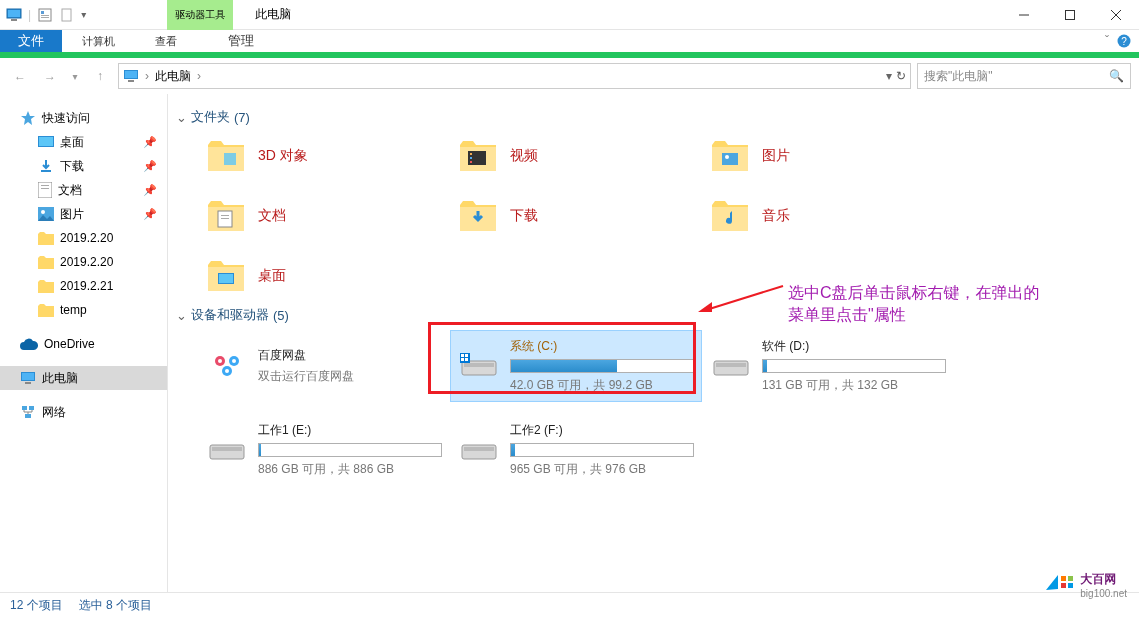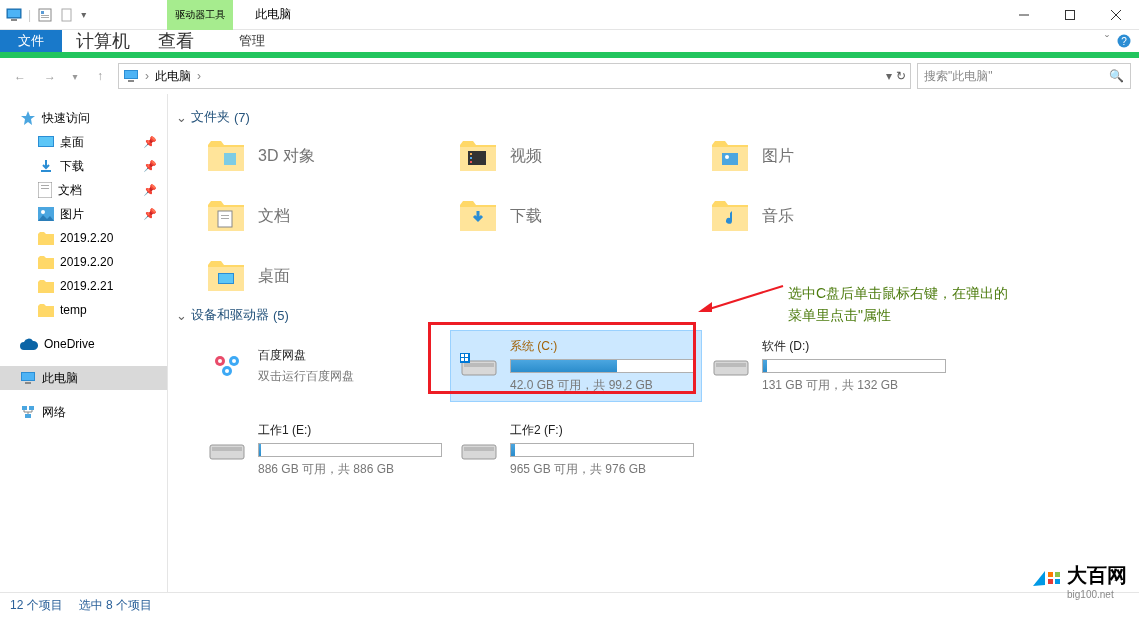--- a/index.html
+++ b/index.html
@@ -8,21 +8,21 @@
 .qat { display:flex; align-items:center; padding:0 6px; gap:6px; }
 .qat-icon { width:16px; height:16px; }
 .tb-title-area { flex:1; display:flex; align-items:center; }
 .tab-tools { background:#a6ec8e; padding:10px 8px; font-size:10px; margin-left:75px; height:30px; display:flex; align-items:center; }
 .tb-title { margin-left:22px; font-size:12px; }
 .winctrl { display:flex; }
 .winctrl div { width:46px; display:flex; align-items:center; justify-content:center; }
 .winctrl svg { stroke:#333; }
 .menubar { height:28px; display:flex; align-items:stretch; border-bottom:6px solid #22c55e; position:relative; }
 .menu-file { background:#1979ca; color:#fff; padding:0 18px; display:flex; align-items:center; font-size:13px; }
-.menu-item { padding:0 14px; display:flex; align-items:center; font-size:18px; color:#333; }
+.menu-item { padding:0 20px; display:flex; align-items:center; font-size:11px; color:#333; }
 .menu-manage { padding:0 14px; display:flex; align-items:center; font-size:13px; color:#333; margin-left:17px; }
 .mb-right { position:absolute; right:8px; top:0; height:100%; display:flex; align-items:center; gap:8px; }
 .addr { height:36px; display:flex; align-items:center; padding:4px 8px; gap:6px; }
 .navbtn { width:24px; height:24px; display:flex; align-items:center; justify-content:center; color:#999; }
 .addrbar { flex:1; height:26px; border:1px solid #ccc; display:flex; align-items:center; padding:0 4px; gap:4px; }
 .addr-sep { color:#888; padding:0 2px; }
 .addr-drop { margin-left:auto; display:flex; gap:4px; }
 .searchbox { width:214px; height:26px; border:1px solid #ccc; display:flex; align-items:center; padding:0 6px; color:#888; position:relative; }
 .searchbox .sicon { position:absolute; right:6px; }
 .body { display:flex; height:498px; }
@@ -31,32 +31,32 @@
 .nav-item.sub { padding-left:38px; }
 .nav-item.selected { background:#d9d9d9; }
 .nav-item .pin { position:absolute; right:10px; color:#888; font-size:11px; }
 .nav-spacer { height:10px; }
 .content { flex:1; padding:8px 0 0 0; overflow:hidden; position:relative; }
 .group-hdr { display:flex; align-items:center; gap:4px; color:#26547c; padding:6px 8px; font-size:13px; }
 .group-hdr .chev { color:#666; }
 .grid { display:flex; flex-wrap:wrap; padding-left:30px; gap:12px 0; }
 .item { width:252px; display:flex; align-items:center; gap:10px; padding:4px 6px; }
 .fldicon { width:44px; height:40px; display:flex; align-items:center; justify-content:center; }
-.item-label { font-size:16px; color:#737373; }
+.item-label { font-size:14px; color:#b91c1c; }
 .drive { width:252px; display:flex; gap:10px; padding:8px; align-items:center; }
 .drive.selected { background:#cce8ff; border:1px solid #99d1ff; padding:7px; }
 .drive-info { flex:1; }
 .drive-name { font-size:12px; color:#222; margin-bottom:4px; }
 .drive.selected .drive-name { color:#a16207; }
 .prog { height:14px; border:1px solid #b0b0b0; background:#fff; margin-bottom:4px; position:relative; overflow:hidden; }
 .prog-fill { height:100%; background:linear-gradient(#4ba6e0,#2b8dcc); }
 .prog-fill.small { background:linear-gradient(#4ba6e0,#2b8dcc); }
 .drive-sub { font-size:12px; color:#777; }
 .annot-box { position:absolute; border:3px solid #ed1c24; pointer-events:none; }
-.annot-text { position:absolute; color:#4d7c0f; font-size:14px; line-height:22px; }
+.annot-text { position:absolute; color:#a21caf; font-size:16px; line-height:22px; }
 .arrow { position:absolute; pointer-events:none; }
 .statusbar { height:26px; border-top:1px solid #e5e5e5; display:flex; align-items:center; padding:0 10px; gap:16px; color:#2a6099; font-size:12px; }
 .watermark { position:absolute; right:12px; bottom:30px; display:flex; align-items:center; gap:6px; }
 .pc-icon { width:16px; height:14px; }
 .folder-svg { width:40px; height:34px; }
 .drive-svg { width:42px; height:30px; }
 </style>
 </head>
 <body>
 
@@ -420,16 +420,16 @@
 
 <div class="watermark">
   <svg width="30" height="30" viewBox="0 0 30 30">
       <path d="M2 20L14 5v14z" fill="#0099e5"></path>
       <rect x="17" y="6" width="5" height="5" fill="#ff7a00"></rect>
       <rect x="24" y="6" width="5" height="5" fill="#8bc34a"></rect>
       <rect x="17" y="13" width="5" height="5" fill="#e53935"></rect>
       <rect x="24" y="13" width="5" height="5" fill="#0099e5"></rect>
     </svg>
   <div>
-    <div style="font-size:20px;font-weight:bold;color:#000000">大百网</div>
+    <div style="font-size:12px;font-weight:bold;color:#701a75">大百网</div>
     <div style="font-size:10px;color:#888">big100.net</div>
   </div>
 </div>
 
 </body></html>

